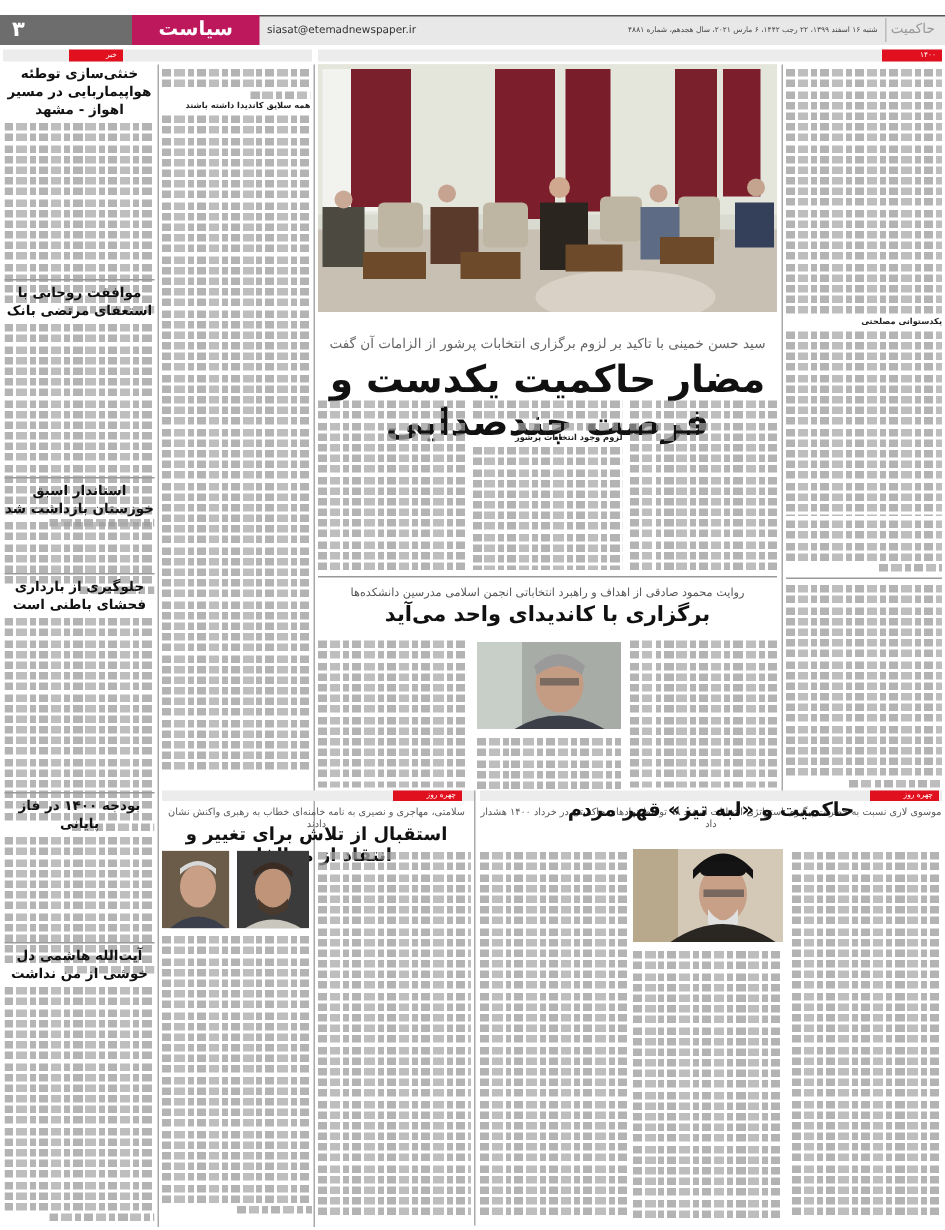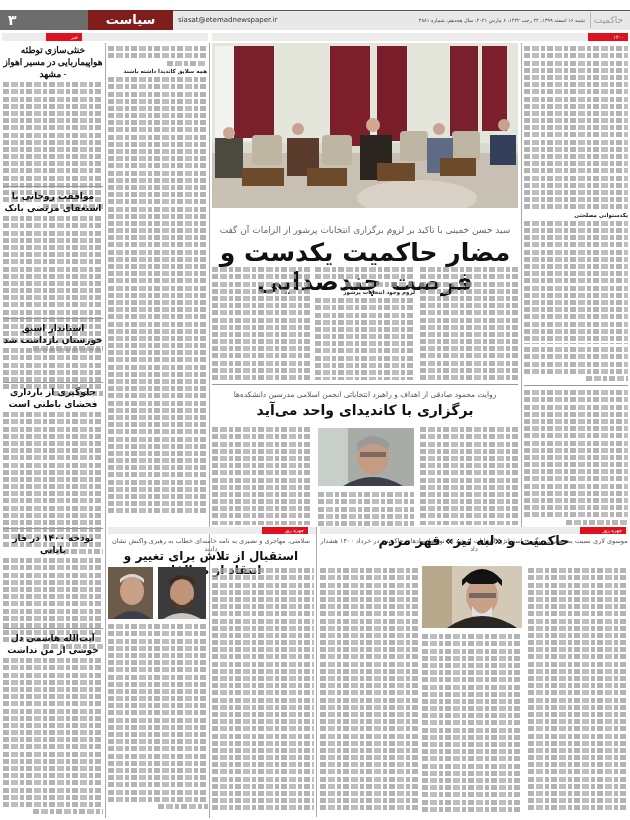--- a/index.html
+++ b/index.html
@@ -1,20 +1,20 @@
 <!DOCTYPE html>
 <html><head>
 <meta charset="utf-8">
 <style>
 *{box-sizing:border-box;margin:0;padding:0;}
 body{width:630px;height:820px;background:#fff;font-family:"DejaVu Sans",sans-serif;overflow:hidden;position:relative;direction:ltr;}
 .abs{position:absolute;}
 .topbar{left:0;top:10px;width:630px;height:20px;background:#e8e8e8;border-top:1px solid #555;}
 .pagenum{left:0;top:10px;width:88px;height:20px;background:#6d6d6d;color:#fff;font-size:14px;font-weight:bold;text-align:left;padding-left:8px;line-height:20px;}
-.section{left:88px;top:10px;width:85px;height:20px;background:#7f1d1d;color:#fff;font-size:13px;text-align:center;line-height:20px;font-weight:bold;}
+.section{left:88px;top:10px;width:85px;height:20px;background:#be185d;color:#fff;font-size:13px;text-align:center;line-height:20px;font-weight:bold;}
 .email{left:178px;top:10px;height:16px;font-size:7px;color:#333;line-height:20px;}
 .dateline{left:370px;top:10px;width:215px;height:20px;font-size:5px;color:#444;line-height:20px;text-align:right;direction:rtl;}
 .logo{left:590px;top:12px;width:36px;height:16px;font-size:9px;color:#999;text-align:center;line-height:16px;border-left:1px solid #bbb;}
 .strip{top:33px;height:8px;background:#ececec;}
 .redtag{background:#e0101e;color:#fff;font-size:5px;text-align:right;padding-right:4px;line-height:8px;direction:rtl;}
 .col-text{font-size:4.6px;line-height:7.2px;color:#444;text-align:justify;direction:rtl;overflow:hidden;}
 .txt-line{height:5px;margin:2.2px 0;background:repeating-linear-gradient(90deg,#9a9a9a 0 6px,transparent 6px 8px,#a8a8a8 8px 15px,transparent 15px 17px,#9c9c9c 17px 21px,transparent 21px 23px);opacity:.75;}
 .subhead{font-size:5.5px;font-weight:bold;color:#222;direction:rtl;text-align:right;margin:2px 0;}
 .side-title{font-size:9px;font-weight:bold;color:#111;text-align:center;direction:rtl;line-height:12px;}
 .divider-h{height:1px;background:#999;}
@@ -37,21 +37,21 @@
 
 <div class="abs strip" style="left:2px;width:206px;"></div>
 <div class="abs redtag" style="left:46px;top:33px;width:36px;">خبر</div>
 <div class="abs strip" style="left:212px;width:416px;"></div>
 <div class="abs redtag" style="left:588px;top:33px;width:40px;">۱۴۰۰</div>
 
 <div class="abs divider-v" style="left:105px;top:43px;height:775px;"></div>
 <div class="abs divider-v" style="left:209px;top:43px;height:775px;"></div>
 <div class="abs divider-v" style="left:521px;top:43px;height:490px;"></div>
 
-<div class="abs" style="left:3px;top:44px;width:100px;font-family:Liberation Serif, serif;">
+<div class="abs" style="left:3px;top:44px;width:100px;">
   <div class="side-title">خنثی‌سازی توطئه هواپیماربایی در مسیر اهواز - مشهد</div>
   <div class="col-text">
     <div class="txt-line"></div>
       <div class="txt-line"></div>
       <div class="txt-line"></div>
       <div class="txt-line"></div>
       <div class="txt-line"></div>
       <div class="txt-line"></div>
       <div class="txt-line"></div>
       <div class="txt-line"></div>

